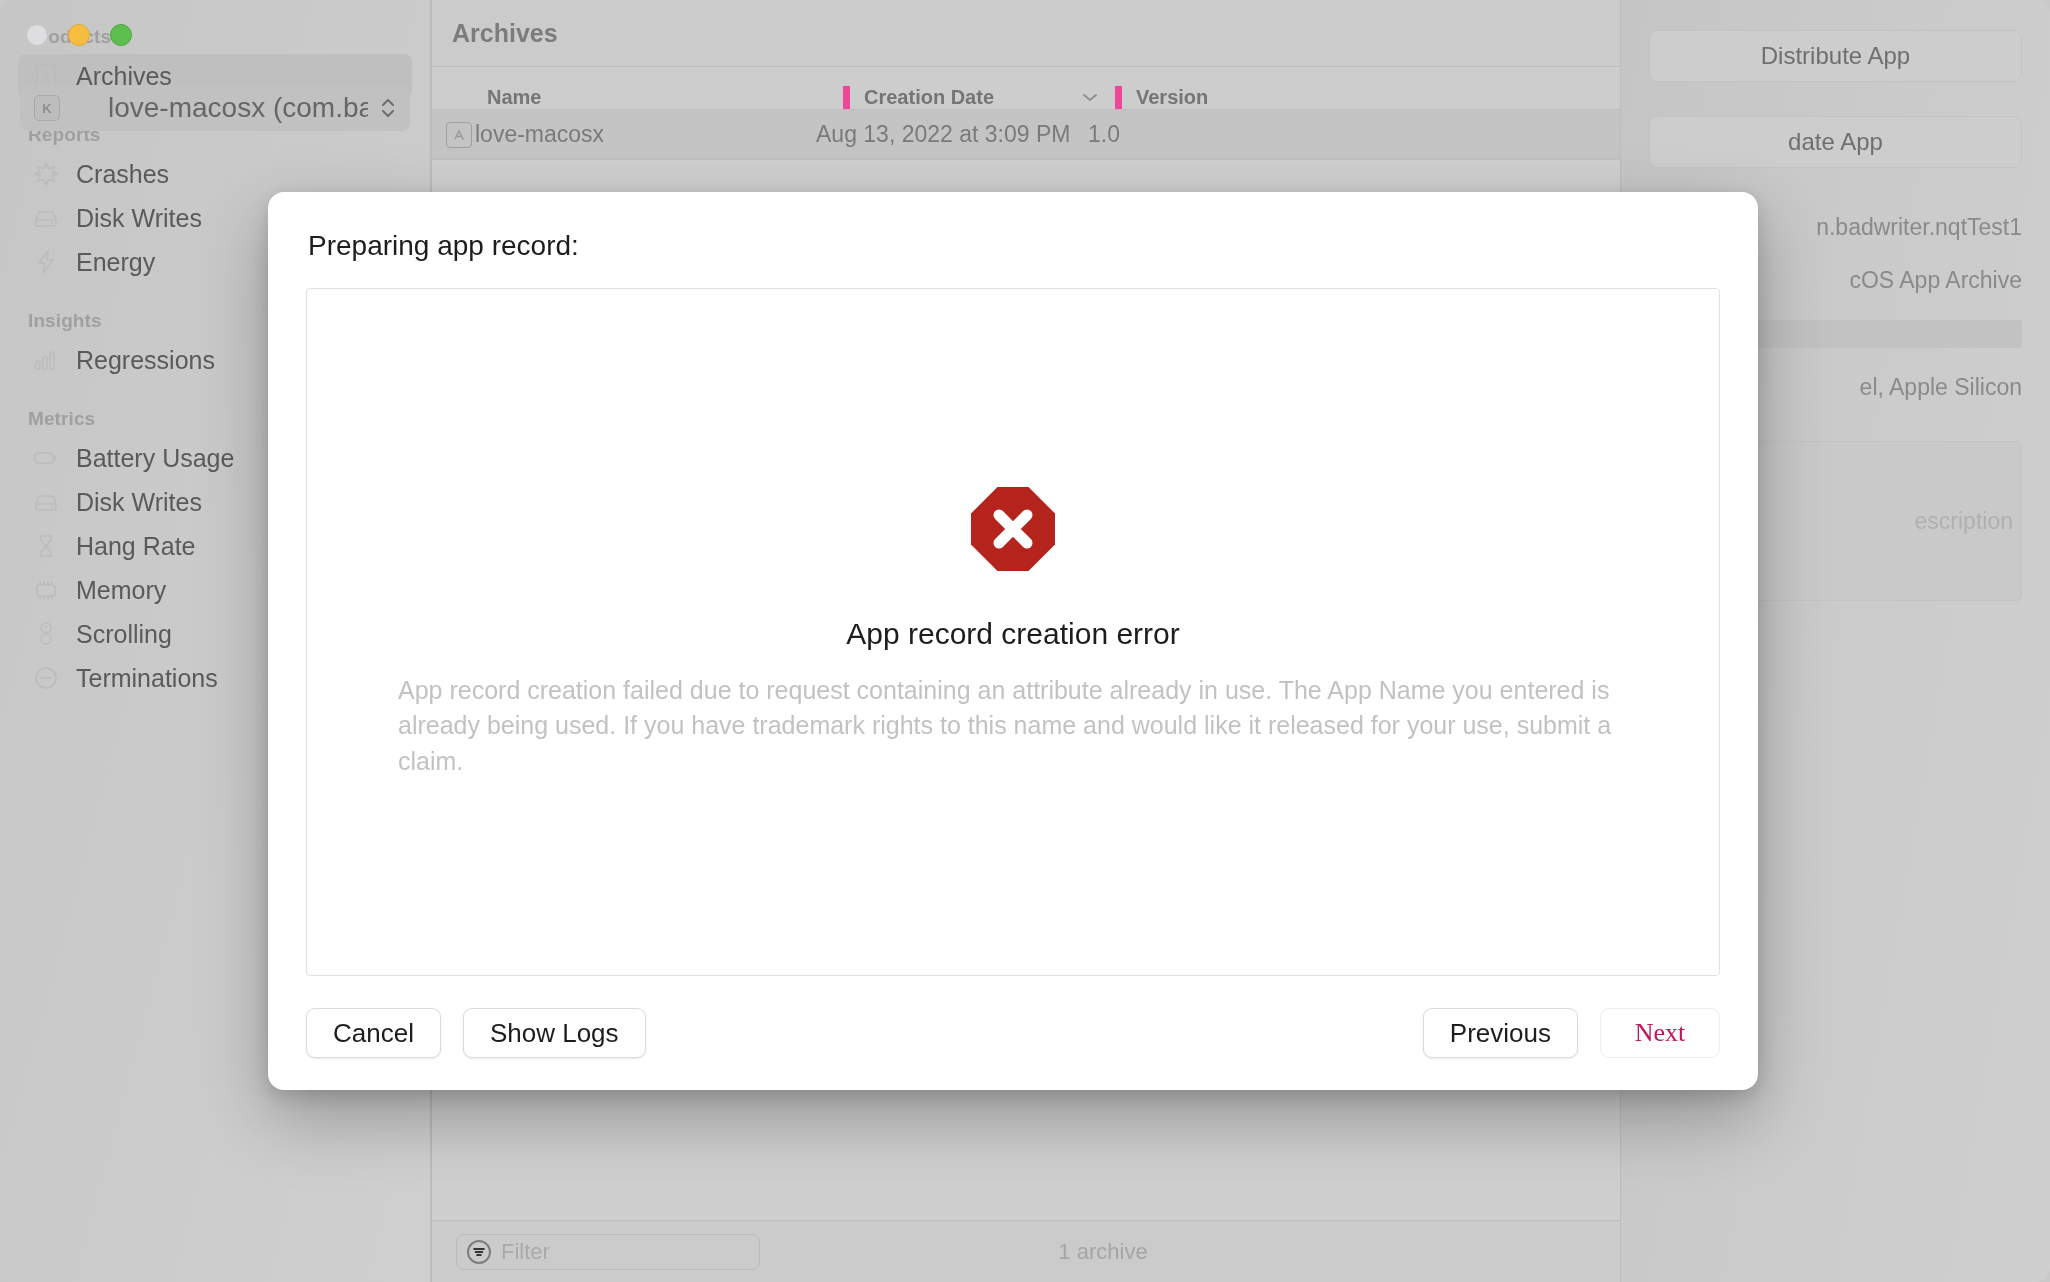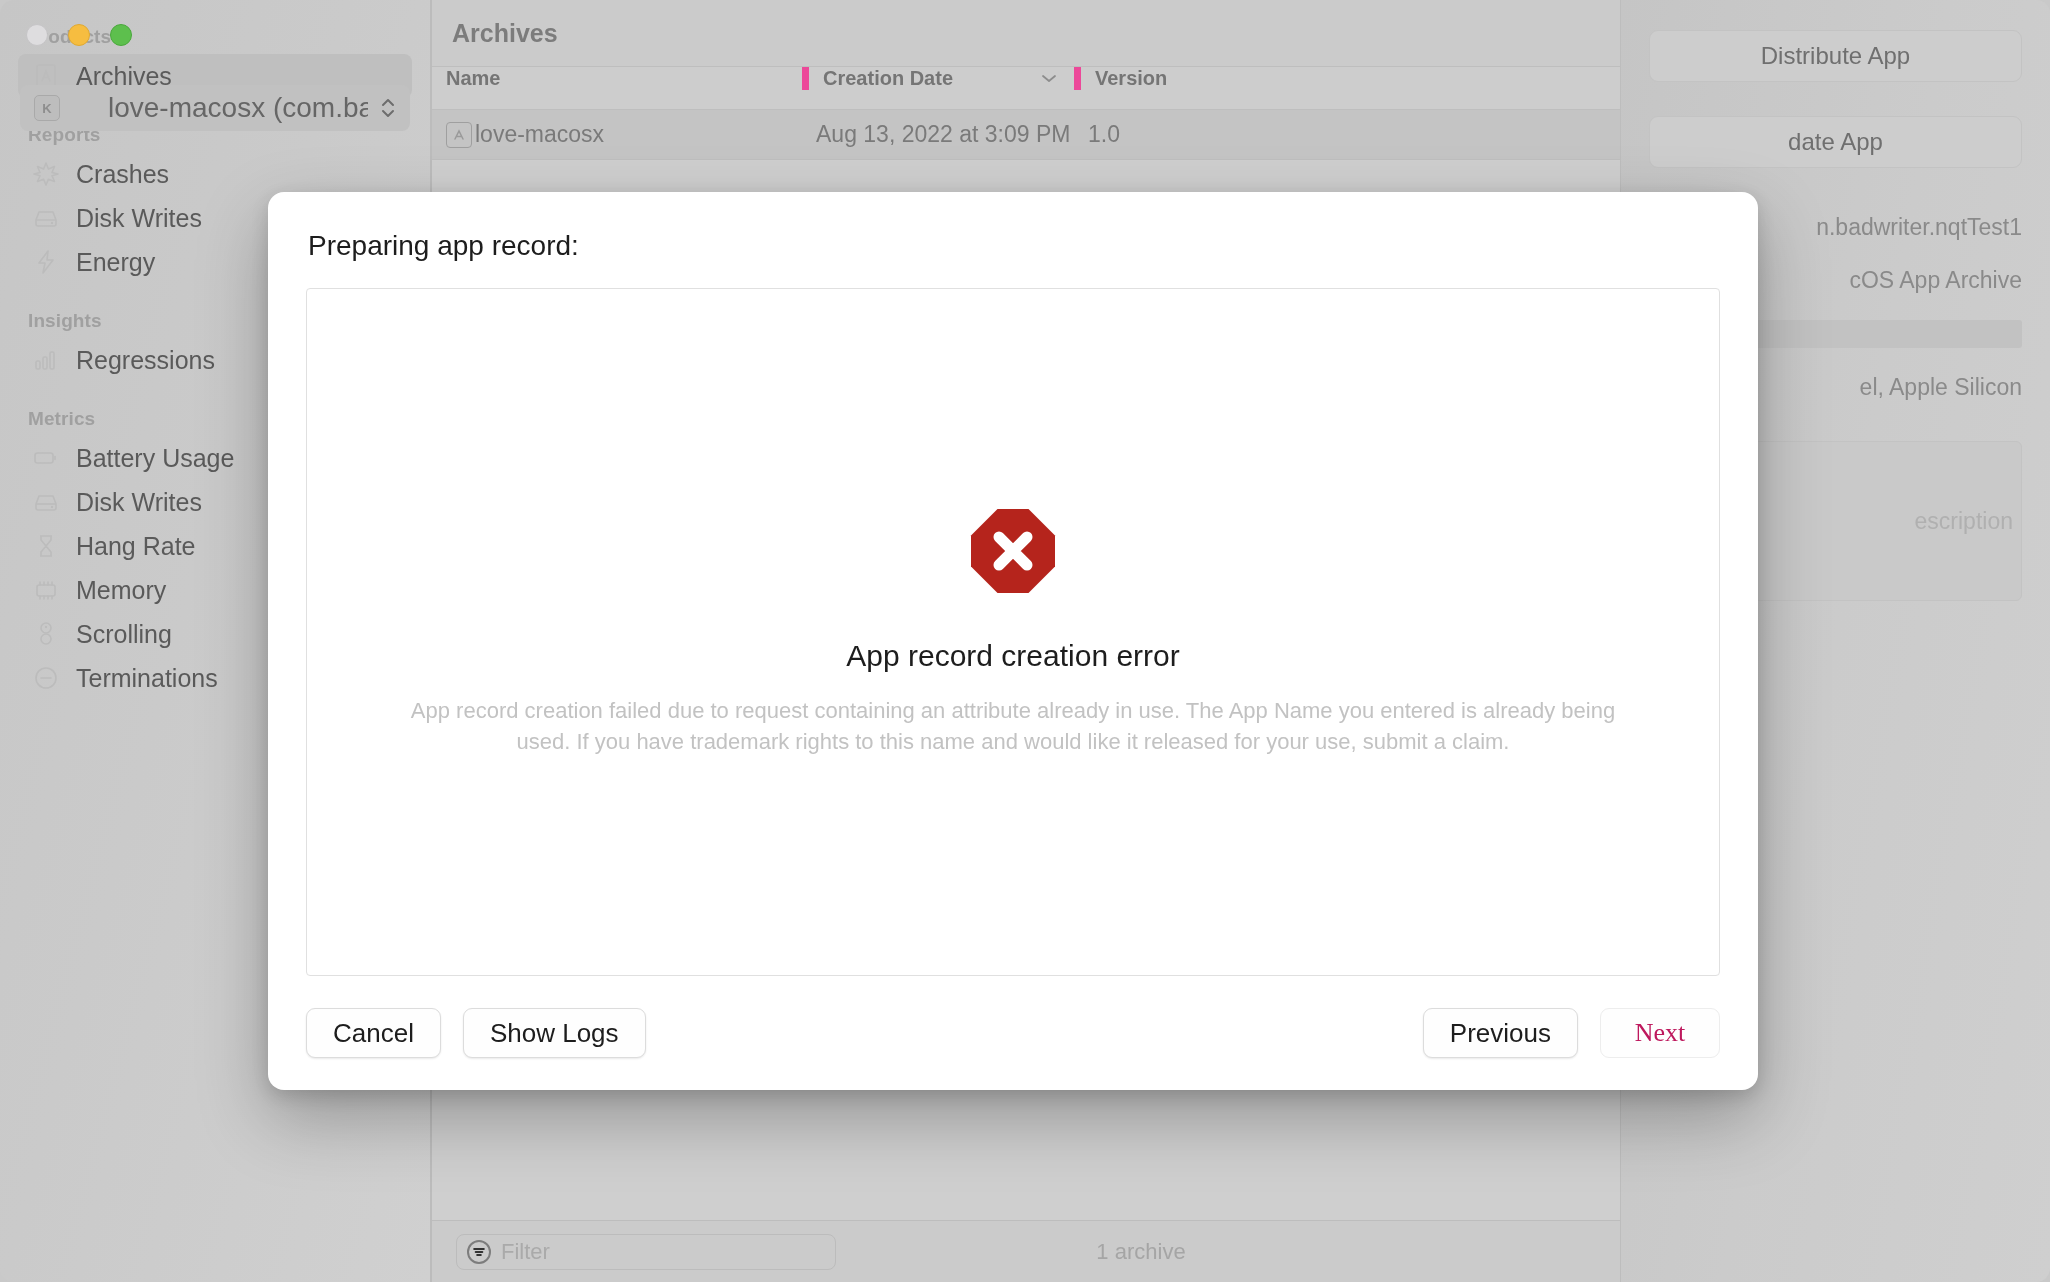--- a/index.html
+++ b/index.html
@@ -128,22 +128,23 @@
   #content-title {
     font-size: 25px; font-weight: 700; color: #7c7c7c;
   }
   #table-wrap { flex: 1; display: flex; flex-direction: column; min-height: 0; }
   .table-header {
     height: 44px;
     background: #cdcdcd;
     border-top: 1px solid #bebebe;
     border-bottom: 1px solid #bebebe;
     display: flex;
-    align-items: flex-start;
+    align-items: flex-end;
     flex: 0 0 44px;
+    padding-left: 41px;
   }
   .th {
     display: flex; align-items: center;
     font-size: 20px; font-weight: 700; color: #757575;
     padding-left: 14px;
     position: relative;
   }
   .th + .th { border-left: 7px solid #ec4899; }
   .th.name { width: 370px; }
   .th.date { width: 272px; }
@@ -175,21 +176,21 @@
   #content-footer {
     height: 62px;
     flex: 0 0 62px;
     background: #cbcbcb;
     border-top: 1px solid #bdbdbd;
     display: flex; align-items: center;
     padding: 0 24px;
     gap: 20px;
   }
   .filter-field {
-    width: 380px; height: 36px;
+    width: 304px; height: 36px;
     border: 1px solid #bcbcbc;
     border-radius: 8px;
     display: flex; align-items: center;
     gap: 10px; padding-left: 10px;
     background: transparent;
   }
   .filter-icon {
     width: 24px; height: 24px; border-radius: 50%;
     border: 2px solid #7d7d7d;
     display: flex; align-items: center; justify-content: center;
@@ -270,24 +271,24 @@
   }
   #error-icon { margin-bottom: 40px; }
   #error-title {
     font-size: 30px;
     color: #1d1d1d;
     font-weight: 400;
     margin-bottom: 22px;
     text-align: center;
   }
   #error-message {
-    font-size: 22px;
+    font-size: 25px;
     line-height: 1.42;
     color: #c2c2c2;
-    text-align: center;
+    text-align: left;
     max-width: 1230px;
   }
   #sheet-actions {
     height: 52px;
     margin-top: 32px;
     display: flex;
   }
   .sheet-btn {
     height: 50px;
     min-width: 120px;

